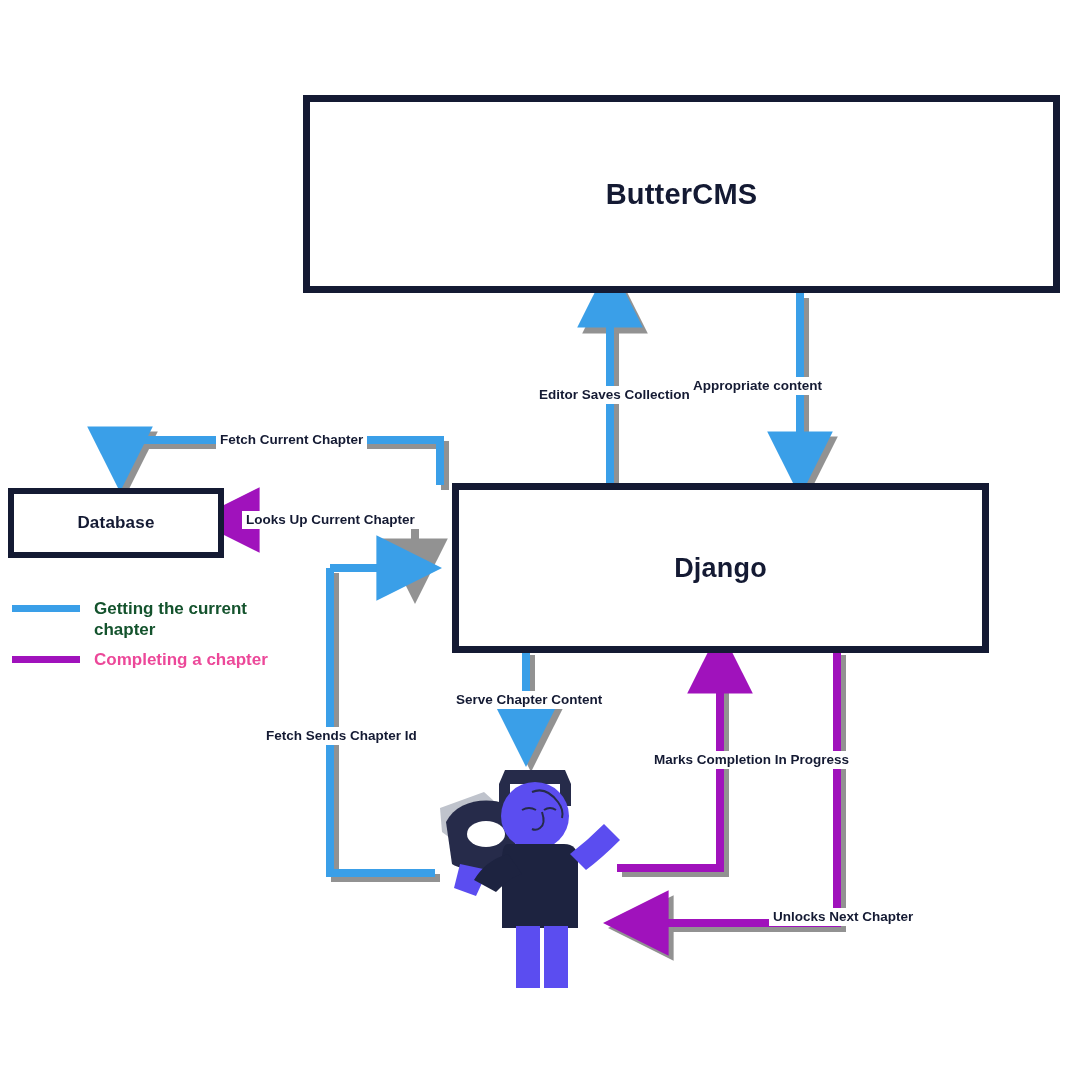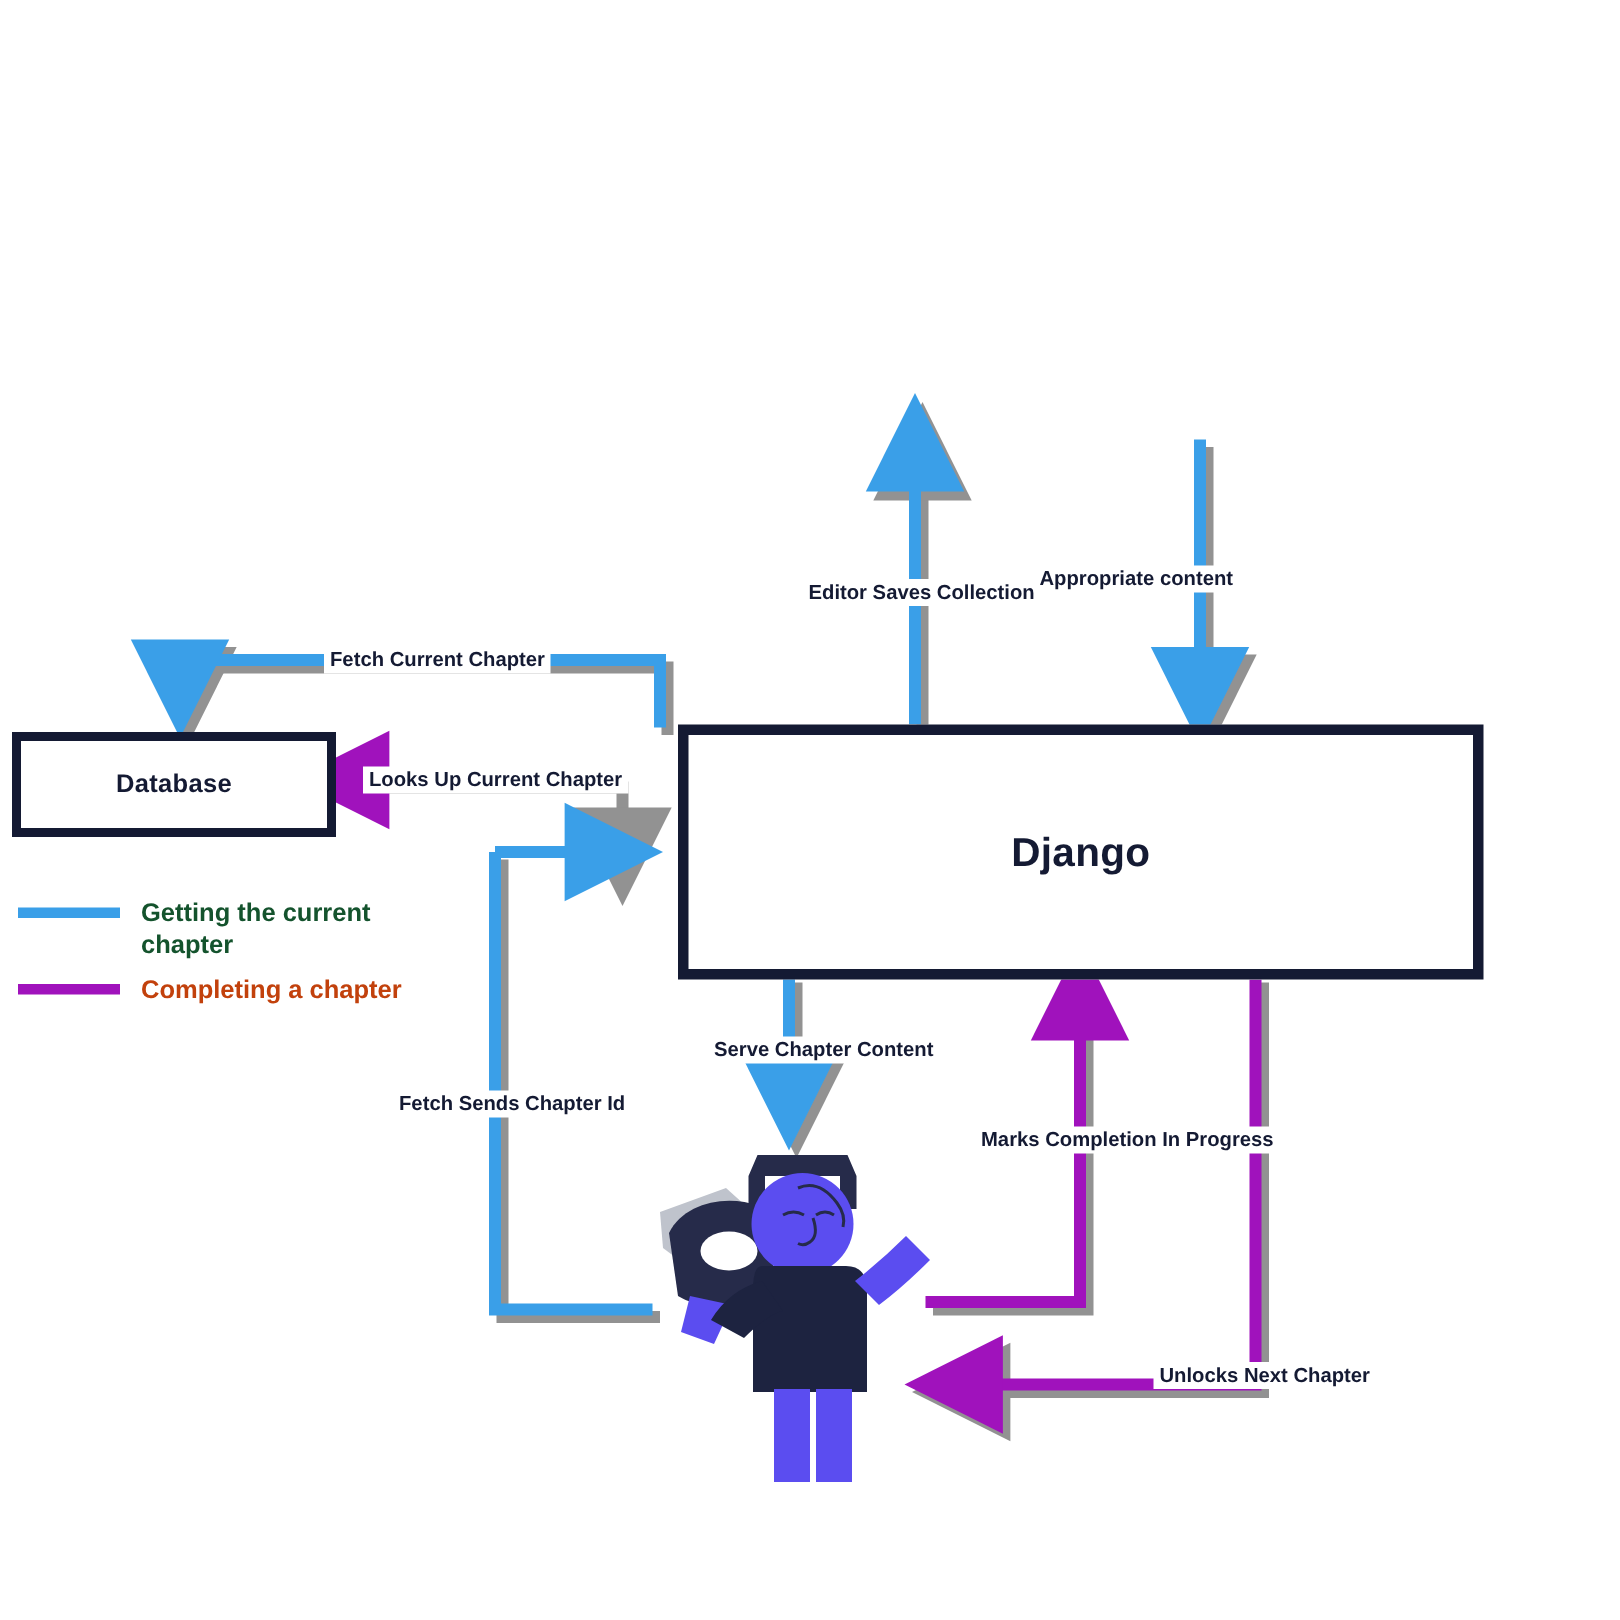--- a/index.html
+++ b/index.html
@@ -151,53 +151,56 @@
         <path d="M415,520 L226,520" marker-end="url(#ah-purple)"></path>
         <path d="M415,520 L415,520"></path>
 
         <path d="M617,868 L720,868 L720,660" marker-end="url(#ah-purple)"></path>
 
         <path d="M837,653 L837,923 L635,923" marker-end="url(#ah-purple)"></path>
       </g>
     </g>
   </svg>
 
+  <div class="node" id="node-buttercms">
+    <span class="node-label">ButterCMS</span>
+  </div>
 
   <div class="node" id="node-django">
     <span class="node-label">Django</span>
   </div>
 
   <div class="node" id="node-database">
     <span class="node-label">Database</span>
   </div>
 
   <div class="edge-label" style="left:535px; top:386px;">Editor Saves Collection</div>
 
   <div class="edge-label" style="left:689px; top:377px;">Appropriate content</div>
 
   <div class="edge-label" style="left:216px; top:431px;">Fetch Current Chapter</div>
 
   <div class="edge-label" style="left:242px; top:511px;">Looks Up Current Chapter</div>
 
-  <div class="edge-label" style="left:472px; top:691px;">Serve Chapter Content</div>
+  <div class="edge-label" style="left:452px; top:691px;">Serve Chapter Content</div>
 
   <div class="edge-label" style="left:262px; top:727px;">Fetch Sends Chapter Id</div>
 
   <div class="edge-label" style="left:650px; top:751px;">Marks Completion In Progress</div>
 
   <div class="edge-label" style="left:769px; top:908px;">Unlocks Next Chapter</div>
 
   <div id="legend">
     <div class="legend-row">
       <span class="legend-swatch" style="background:#3a9fe8;"></span>
       <span class="legend-text" style="color:#14532d;">Getting the current chapter</span>
     </div>
     <div class="legend-row">
       <span class="legend-swatch" style="background:#a012bc;"></span>
-      <span class="legend-text" style="color:#c2410c;">Completing a chapter</span>
+      <span class="legend-text" style="color:#ec4899;">Completing a chapter</span>
     </div>
   </div>
 
   <div id="character">
     <svg width="200" height="232" viewBox="0 0 200 232">
 
       <path d="M8,50 L52,34 L72,52 L34,92 L10,74 Z" fill="#bfc3cc"></path>
 
       <path d="M14,64 C24,44 52,38 74,46 L86,96 C66,114 36,116 20,106 Z" fill="#262b4a"></path>
 

